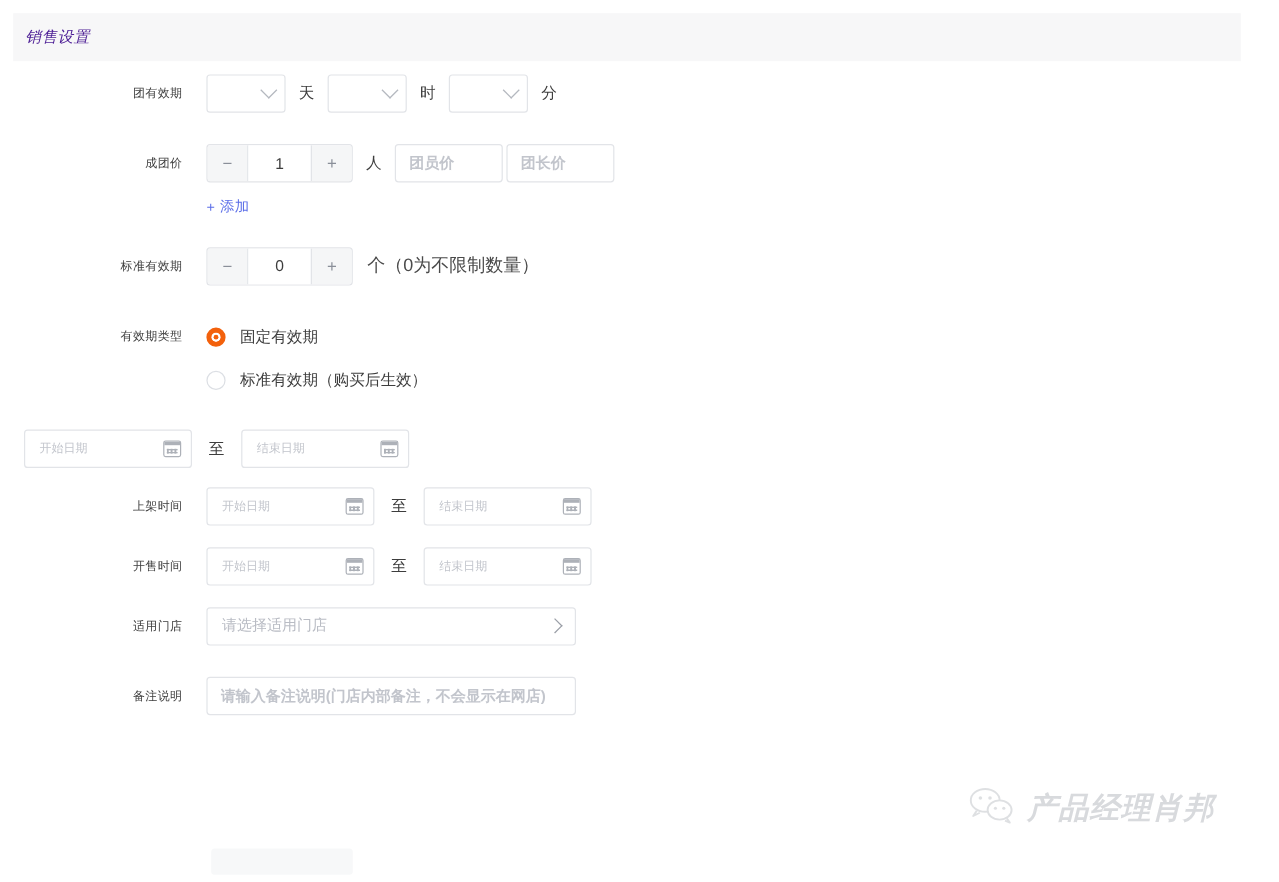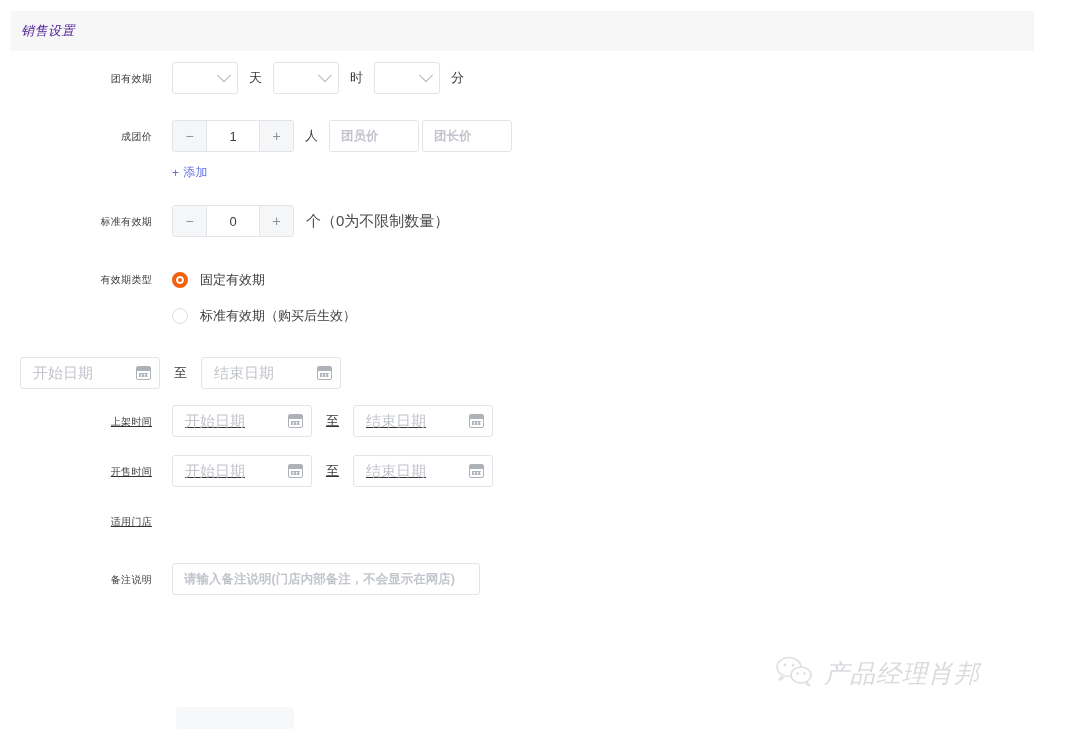--- a/index.html
+++ b/index.html
@@ -199,21 +199,21 @@
     height: 32px;
     border: 1px solid #e2e4e8;
     border-radius: 3px;
     background: #ffffff;
     box-sizing: border-box;
     display: flex;
     align-items: center;
     justify-content: space-between;
     padding: 0 8px 0 12px;
   }
-  .date-box .ph { font-size: 15px; color: #c2c5cc; }
+  .date-box .ph { font-size: 10px; color: #c2c5cc; }
   .cal-icon {
     width: 15px; height: 14px;
     border: 1.3px solid #adb1b8;
     border-radius: 2px;
     box-sizing: border-box;
     position: relative;
     flex: 0 0 auto;
   }
   .cal-icon::before {
     content: "";
@@ -288,38 +288,39 @@
     width: 118px;
     height: 22px;
     background: #f1f2f4;
     border-radius: 3px;
     opacity: 0.55;
   }
 
   
   .watermark {
     position: absolute;
-    left: 774px;
+    left: 806px;
     top: 655px;
     display: flex;
     align-items: center;
     opacity: 0.55;
+    font-weight: bold;
   }
   .watermark .wx-logo { margin-right: 10px; }
   .watermark .wm-text {
     font-size: 25px;
     color: #b9bcc2;
     font-style: italic;
     letter-spacing: 1px;
     font-family: "DejaVu Sans", "Liberation Sans", sans-serif;
   }
 
   
   .r-gap-1 { margin-top: 0px; }
-  .r-gap-2 { margin-top: 16px; text-decoration: underline; }
+  .r-gap-2 { margin-top: 16px; }
   .r-gap-3 { margin-top: 24px; }
 </style>
 </head>
 <body>
 
 <div class="section-header">
   <span class="title">销售设置</span>
 </div>
 
 <div class="form">
@@ -440,20 +441,26 @@
       <div class="date-box">
         <span class="ph">结束日期</span>
         <span class="cal-icon"></span>
       </div>
     </div>
   </div>
 
   
   <div class="row r-gap-2">
     <div class="label">适用门店</div>
+    <div class="field">
+      <div class="store-picker">
+        <span class="ph">请选择适用门店</span>
+        <span class="chev-right"></span>
+      </div>
+    </div>
   </div>
 
   
 
   
   <div class="row r-gap-3">
     <div class="label">备注说明</div>
     <div class="field">
       <input class="text-input remark-input" placeholder="请输入备注说明(门店内部备注，不会显示在网店)" style="">
     </div>

